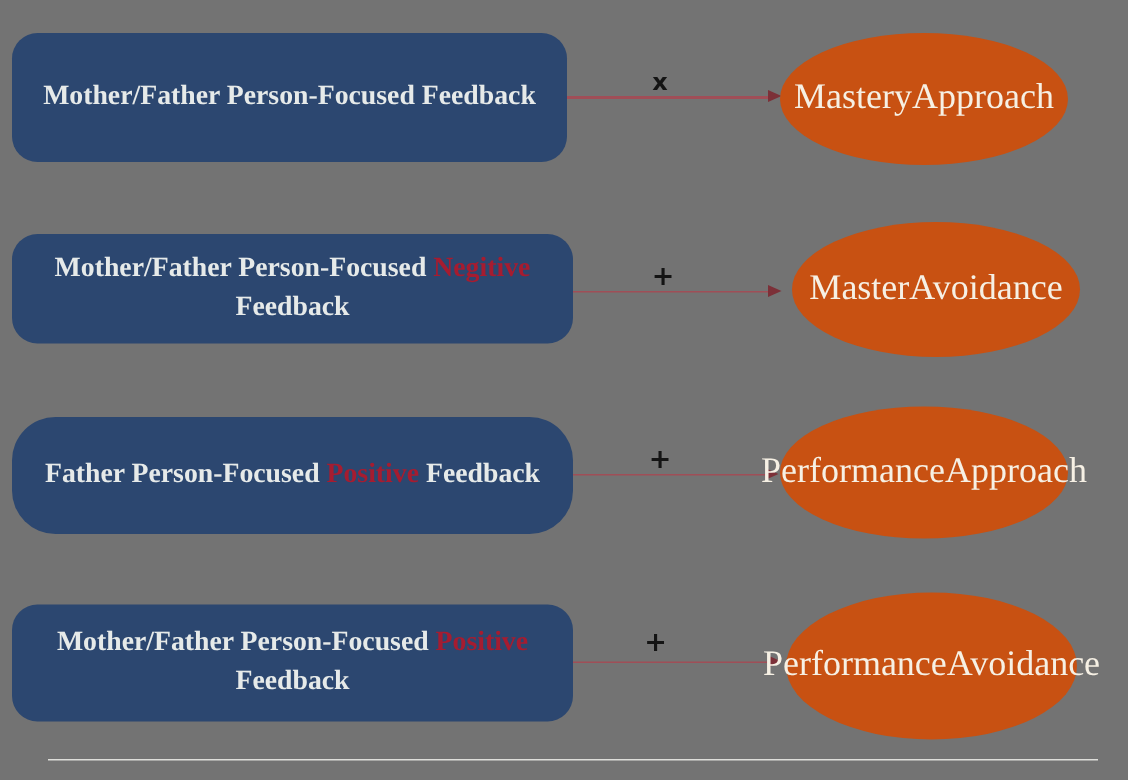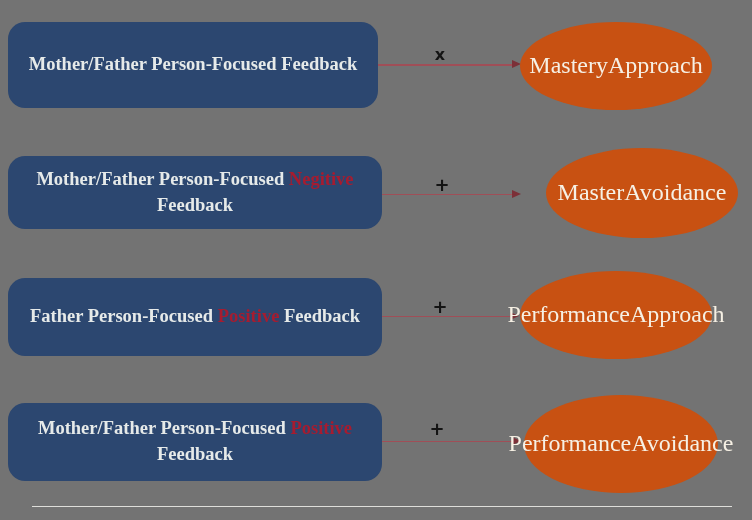--- a/index.html
+++ b/index.html
@@ -51,26 +51,26 @@
     <span>Mastery</span>
     <span>Approach</span>
   </div>
 
   <div class="box" style="left:8px; top:156px; width:374px; height:73px;">
     <span class="boxtext"><span>Mother/Father Person-Focused </span><span class="hl">Negitive</span><br><span>Feedback</span></span>
   </div>
   <div class="arrow-line" style="left:382px; top:193.5px; width:130px;"></div>
   <div class="arrow-head" style="left:512px; top:189.7px;"></div>
   <div class="sign sign-plus" style="left:430px; top:174px;">+</div>
-  <div class="ellipse" style="left:546px; top:148px; width:192px; height:90px;">
+  <div class="ellipse" style="left:528px; top:148px; width:192px; height:90px;">
     <span>Master</span>
     <span>Avoidance</span>
   </div>
 
-  <div class="box" style="left:8px; top:278px; width:374px; height:78px;">
+  <div class="box" style="left:8px; top:278px; width:374px; height:78px;border-radius:29px;">
     <span class="boxtext"><span>Father Person-Focused </span><span class="hl">Positive</span><span> Feedback</span></span>
   </div>
   <div class="arrow-line" style="left:382px; top:315.5px; width:128px;"></div>
   <div class="arrow-head" style="left:510px; top:311.7px;"></div>
   <div class="sign sign-plus" style="left:428px; top:296px;">+</div>
   <div class="ellipse" style="left:520px; top:271px; width:192px; height:88px;">
     <span>Performance</span>
     <span>Approach</span>
   </div>
 

